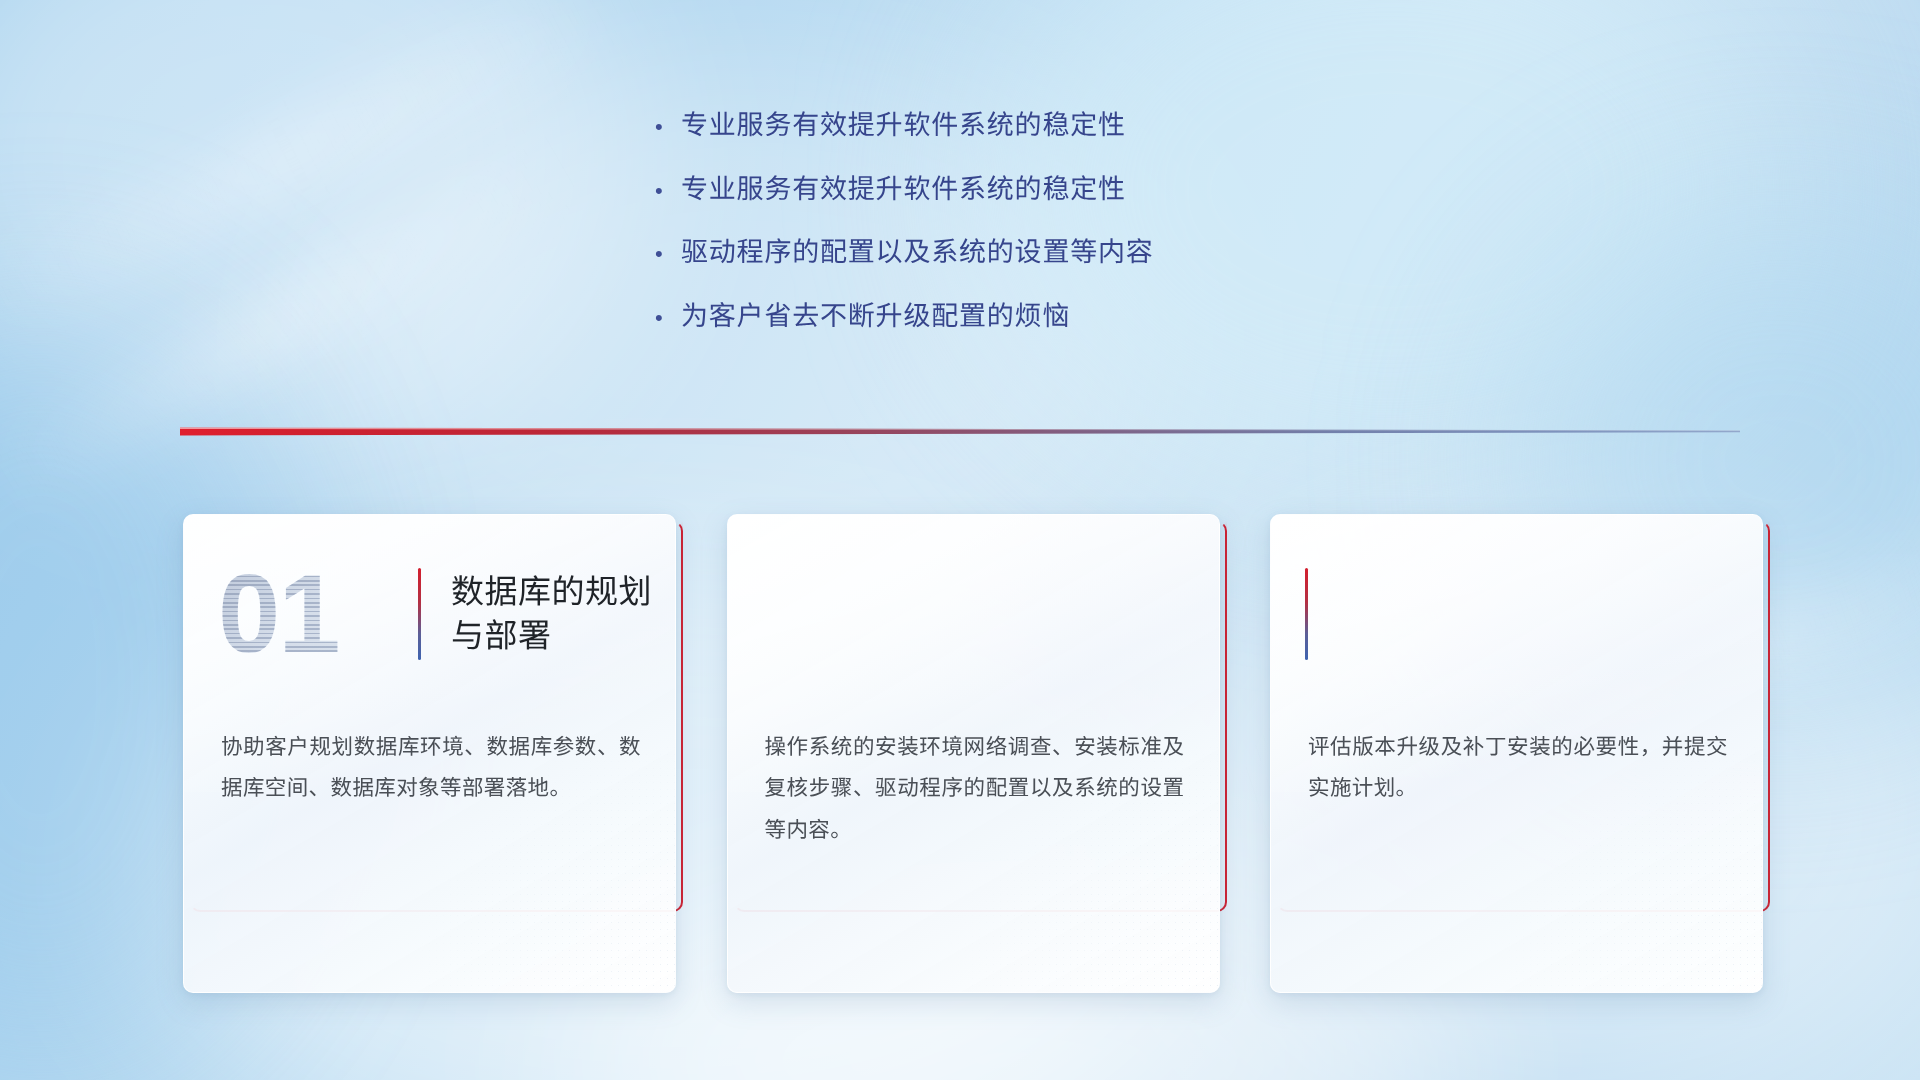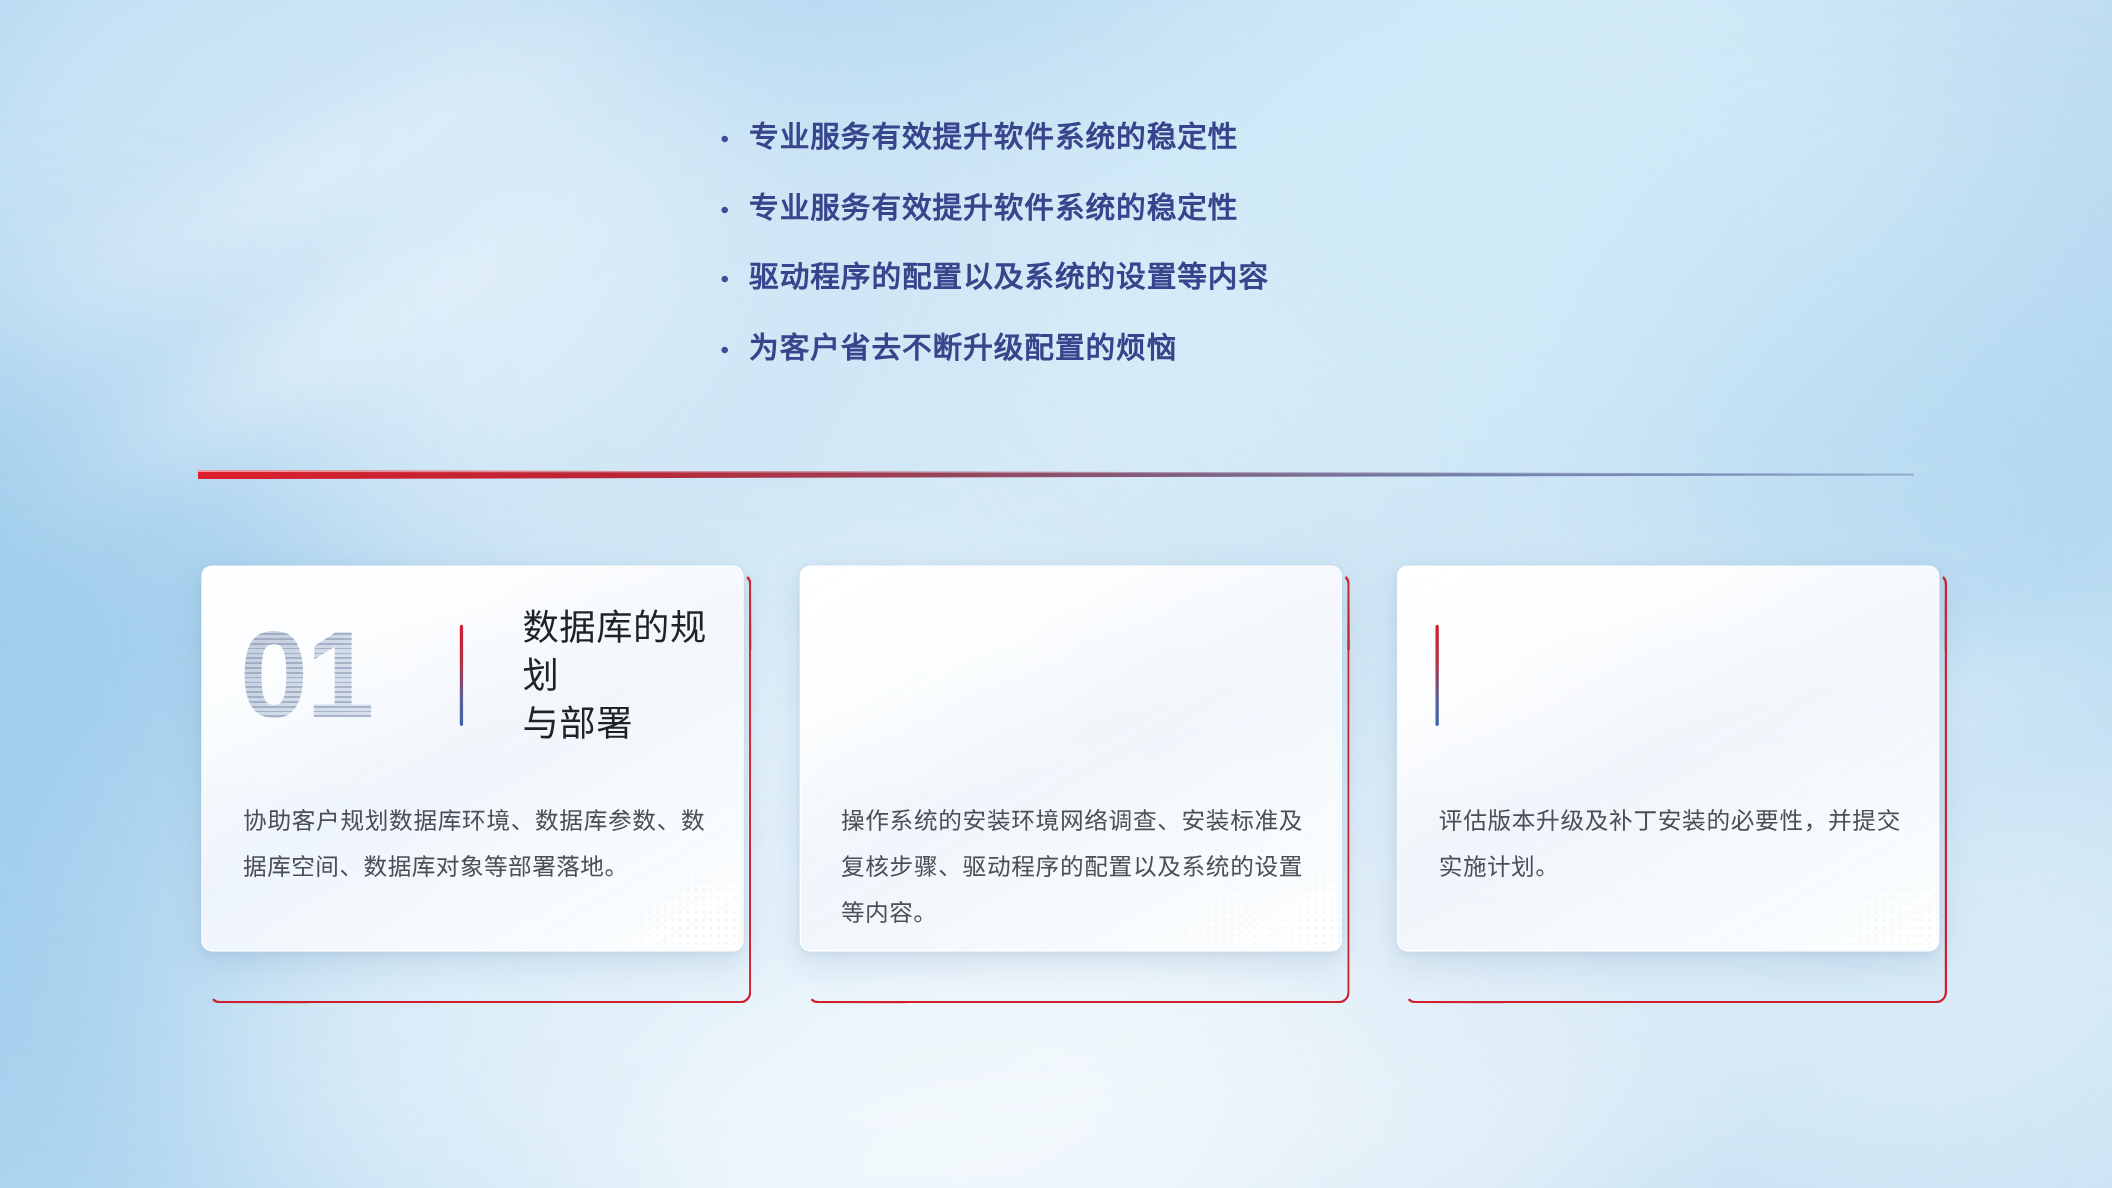--- a/index.html
+++ b/index.html
@@ -74,21 +74,21 @@
     font-size: 22px;
     line-height: 1;
     color: #3f4f96;
     text-align: left;
   }
   .bullet-text {
     font-size: 27px;
     line-height: 1.28;
     letter-spacing: 0.8px;
     color: #36458c;
-    font-weight: 700;
+    font-weight: 400;
     white-space: nowrap;
   }
 
   
   #divider-wrap {
     position: absolute;
     left: 180px;
     top: 418px;
     width: 1560px;
     height: 22px;
@@ -142,21 +142,21 @@
     bottom: -2.2px;
     height: 2.2px;
     width: 90px;
     background: linear-gradient(90deg, rgba(207,32,48,0) 0%, #cf2030 100%);
   }
   .card {
     position: absolute;
     left: 0;
     top: 0;
     width: 493px;
-    height: 351px;
+    height: 479px;
     border-radius: 10px;
     box-sizing: border-box;
     background:
       linear-gradient(150deg,
         rgba(255,255,255,0.97) 0%,
         rgba(250,252,254,0.96) 22%,
         rgba(240,245,251,0.95) 48%,
         rgba(246,250,253,0.96) 72%,
         rgba(255,255,255,0.98) 100%);
     border: 1px solid rgba(255,255,255,0.85);
@@ -231,21 +231,20 @@
     border-radius: 2px;
     background: linear-gradient(180deg, #d31f2e 0%, #b33044 38%, #5b5f98 72%, #3e63b0 100%);
   }
   .card-title {
     font-size: 33px;
     line-height: 1.32;
     color: #1f2328;
     font-weight: 500;
     letter-spacing: 0.5px;
     white-space: pre-line;
-    margin-left: 24px;
   }
 
   .card-desc {
     position: absolute;
     left: 37px;
     right: 34px;
     top: 212px;
     font-size: 21.5px;
     line-height: 1.92;
     color: #4a4f56;

